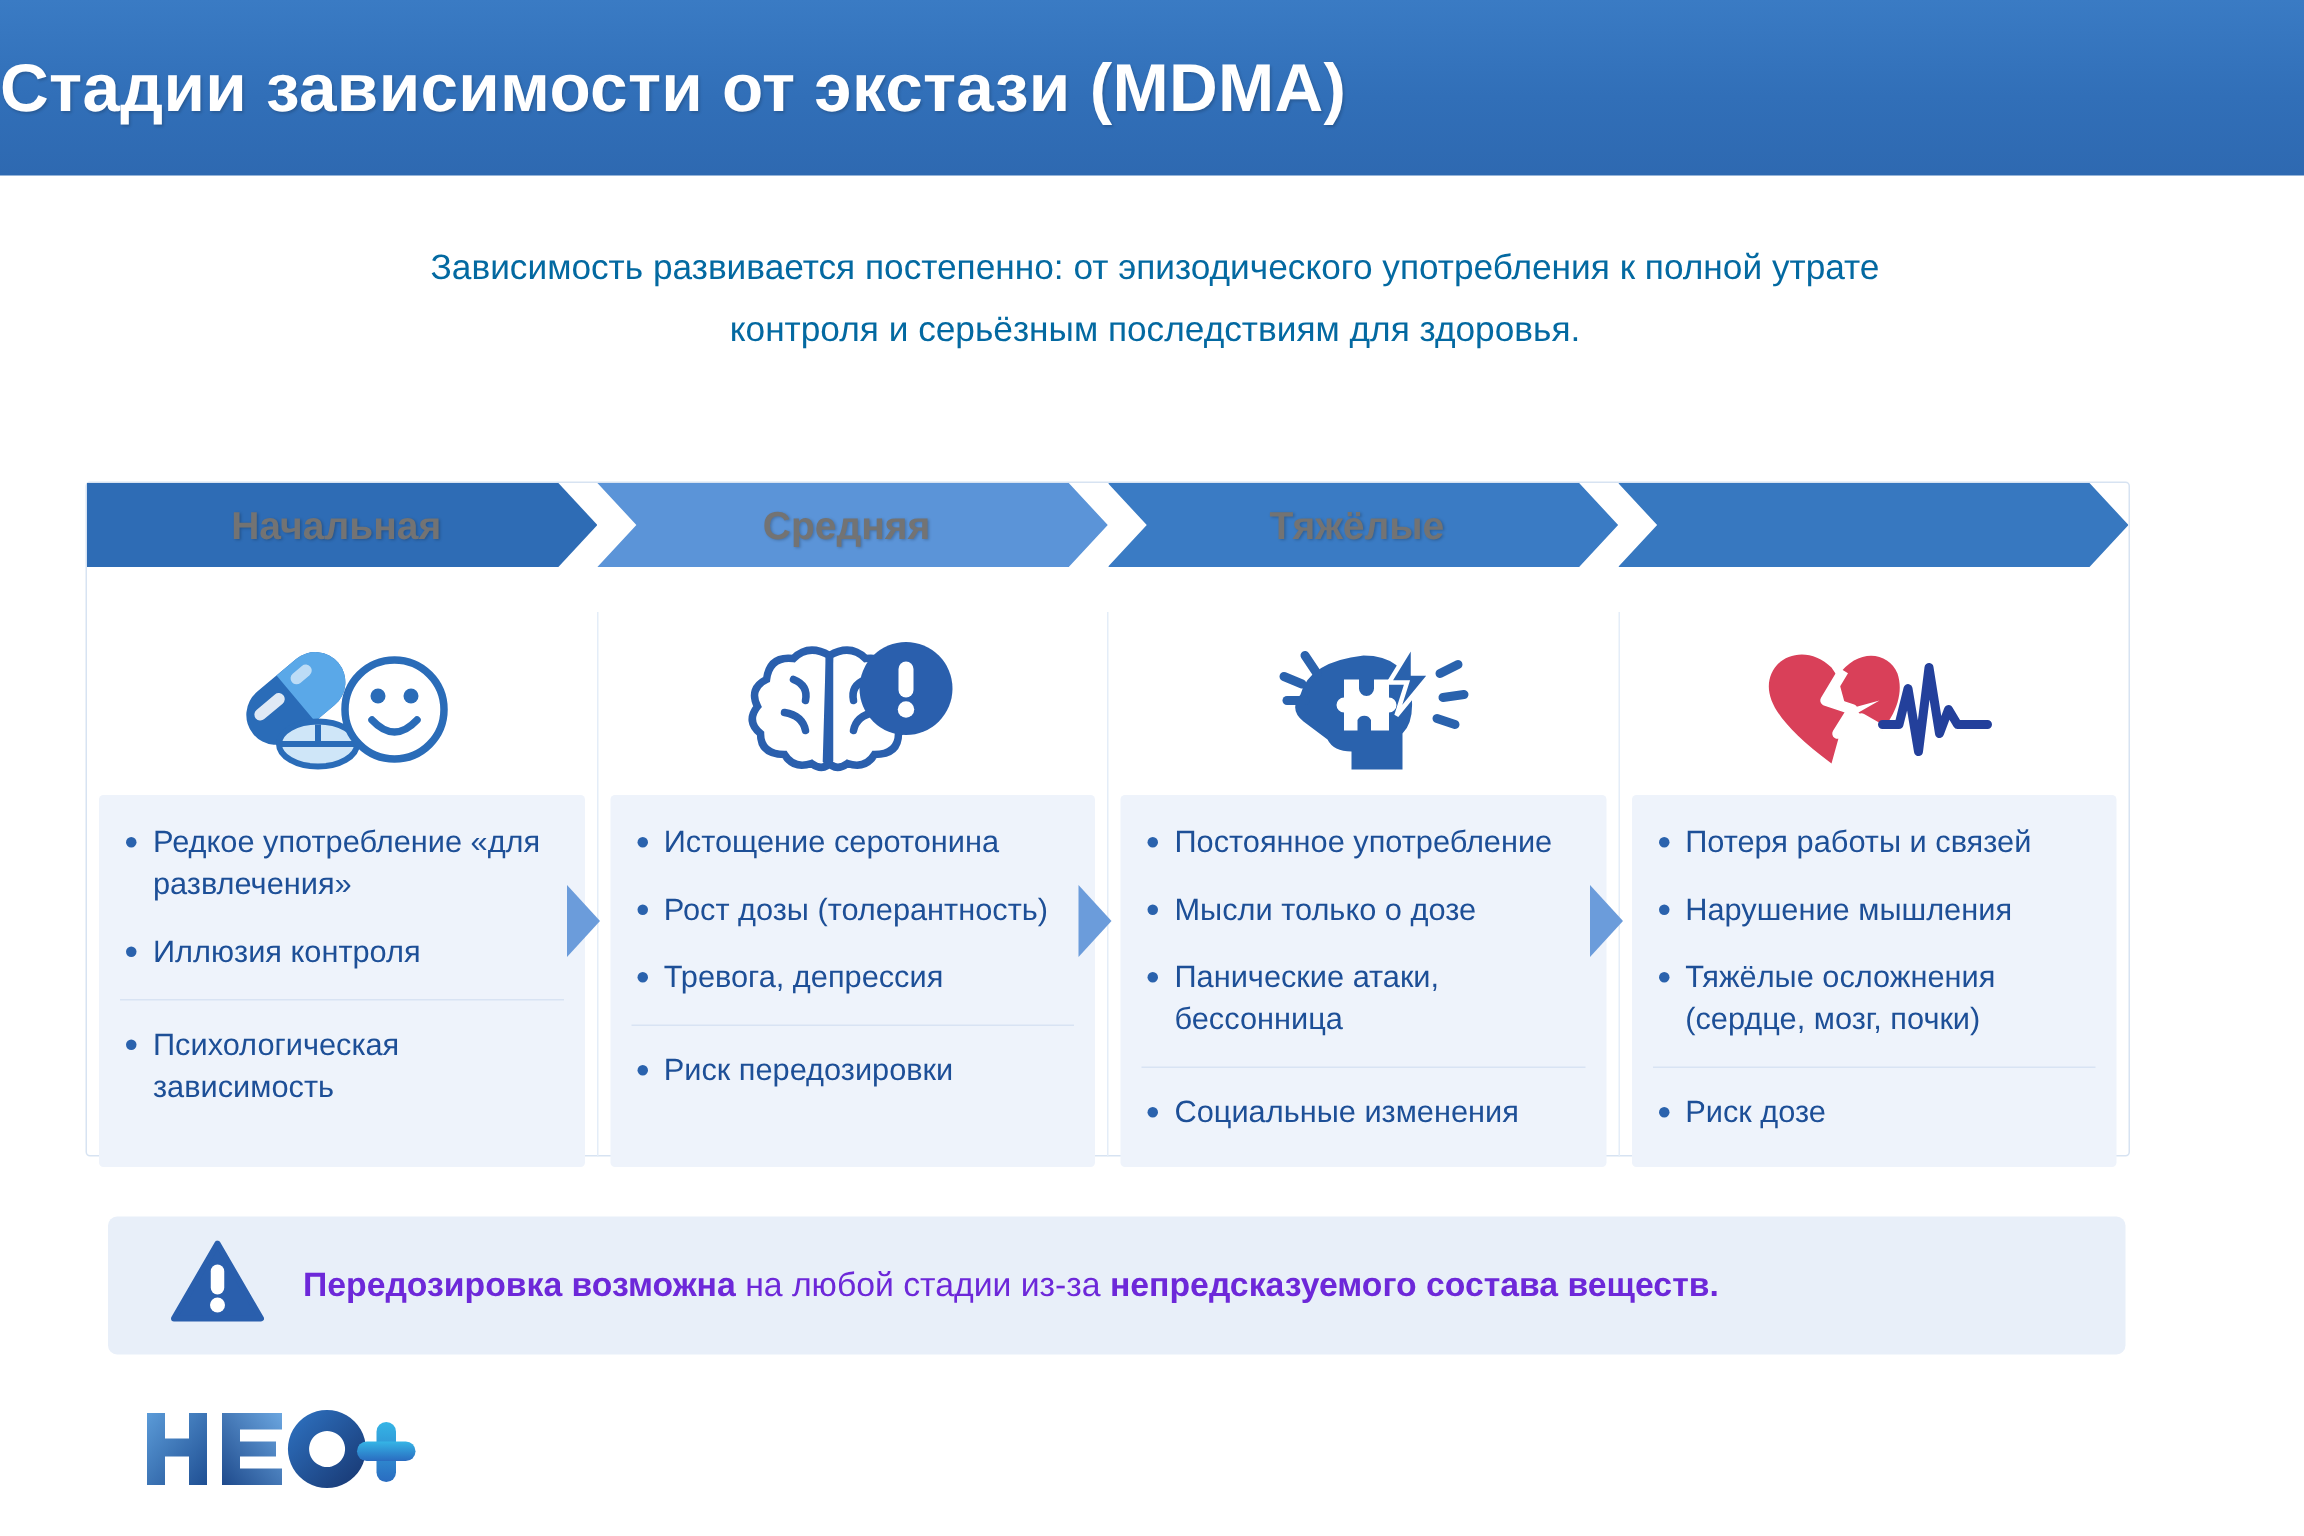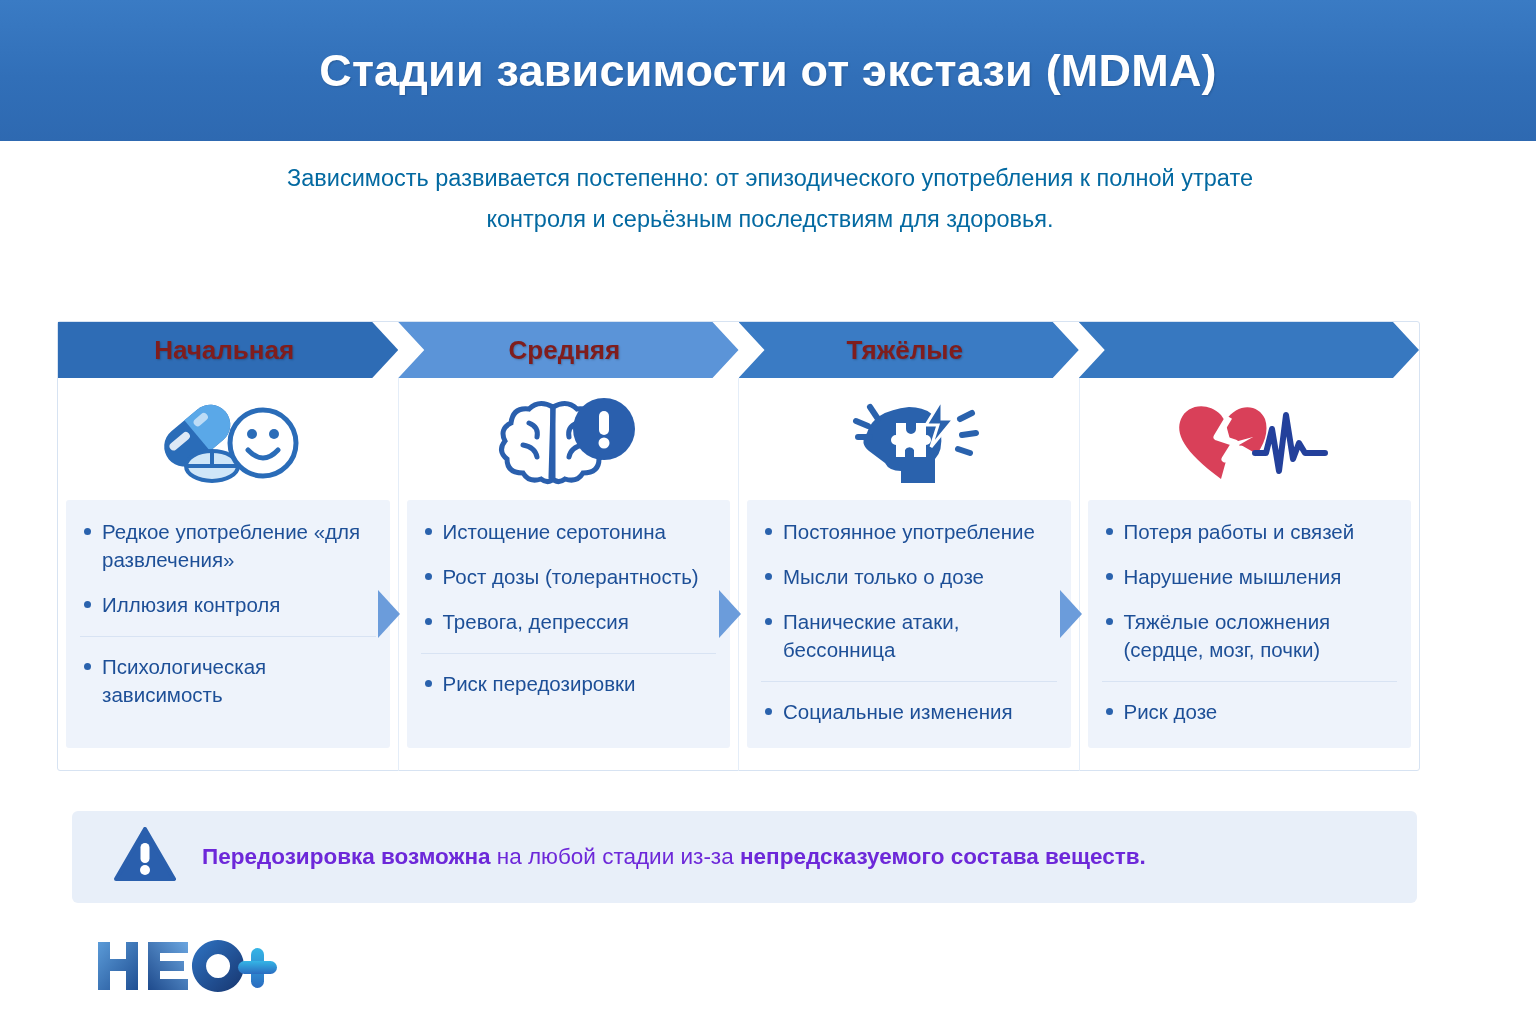--- a/index.html
+++ b/index.html
@@ -14,25 +14,24 @@
     font-family: "Liberation Sans", "DejaVu Sans", sans-serif;
     background: #ffffff;
     position: relative;
   }
 
   
   .title-bar {
     position: absolute;
     left: 0; top: 0;
     width: 1536px;
-    height: 141px;
+    height: 117px;
     background: linear-gradient(180deg, #3a7bc4 0%, #316fb8 55%, #2e69b1 100%);
     display: flex;
     align-items: center;
-    justify-content: center;
   }
   .title-text {
     color: #ffffff;
     font-size: 45px;
     font-weight: bold;
     letter-spacing: 0.2px;
     text-shadow: 1px 1px 2px rgba(0,0,0,0.18);
     white-space: nowrap;
   }
 
@@ -79,41 +78,42 @@
     position: absolute;
     inset: 0;
     clip-path: polygon(0 0, calc(100% - 26px) 0, 100% 50%, calc(100% - 26px) 100%, 0 100%, 0 100%);
   }
   .stage-head.notched .hd-bg {
     clip-path: polygon(0 0, calc(100% - 26px) 0, 100% 50%, calc(100% - 26px) 100%, 0 100%, 26px 50%);
   }
   .stage-head .hd-label {
     position: relative;
     z-index: 2;
-    color: #7f1d1d;
+    color: #737373;
     font-size: 26px;
     font-weight: bold;
     width: 100%;
     text-align: center;
     padding-right: 8px;
     text-shadow: 1px 1px 2px rgba(0,0,0,0.22);
     white-space: nowrap;
   }
 
   
   .stage-bodies {
     position: relative;
     display: flex;
     height: 393px;
   }
   .stage-col {
     position: relative;
     flex: 1 1 0;
     padding: 0;
     border-right: 1px solid #e4edf8;
+    margin-top: 30px;
   }
   .stage-col:last-child { border-right: none; }
 
   .icon-zone {
     height: 122px;
     display: flex;
     align-items: center;
     justify-content: center;
   }
 

